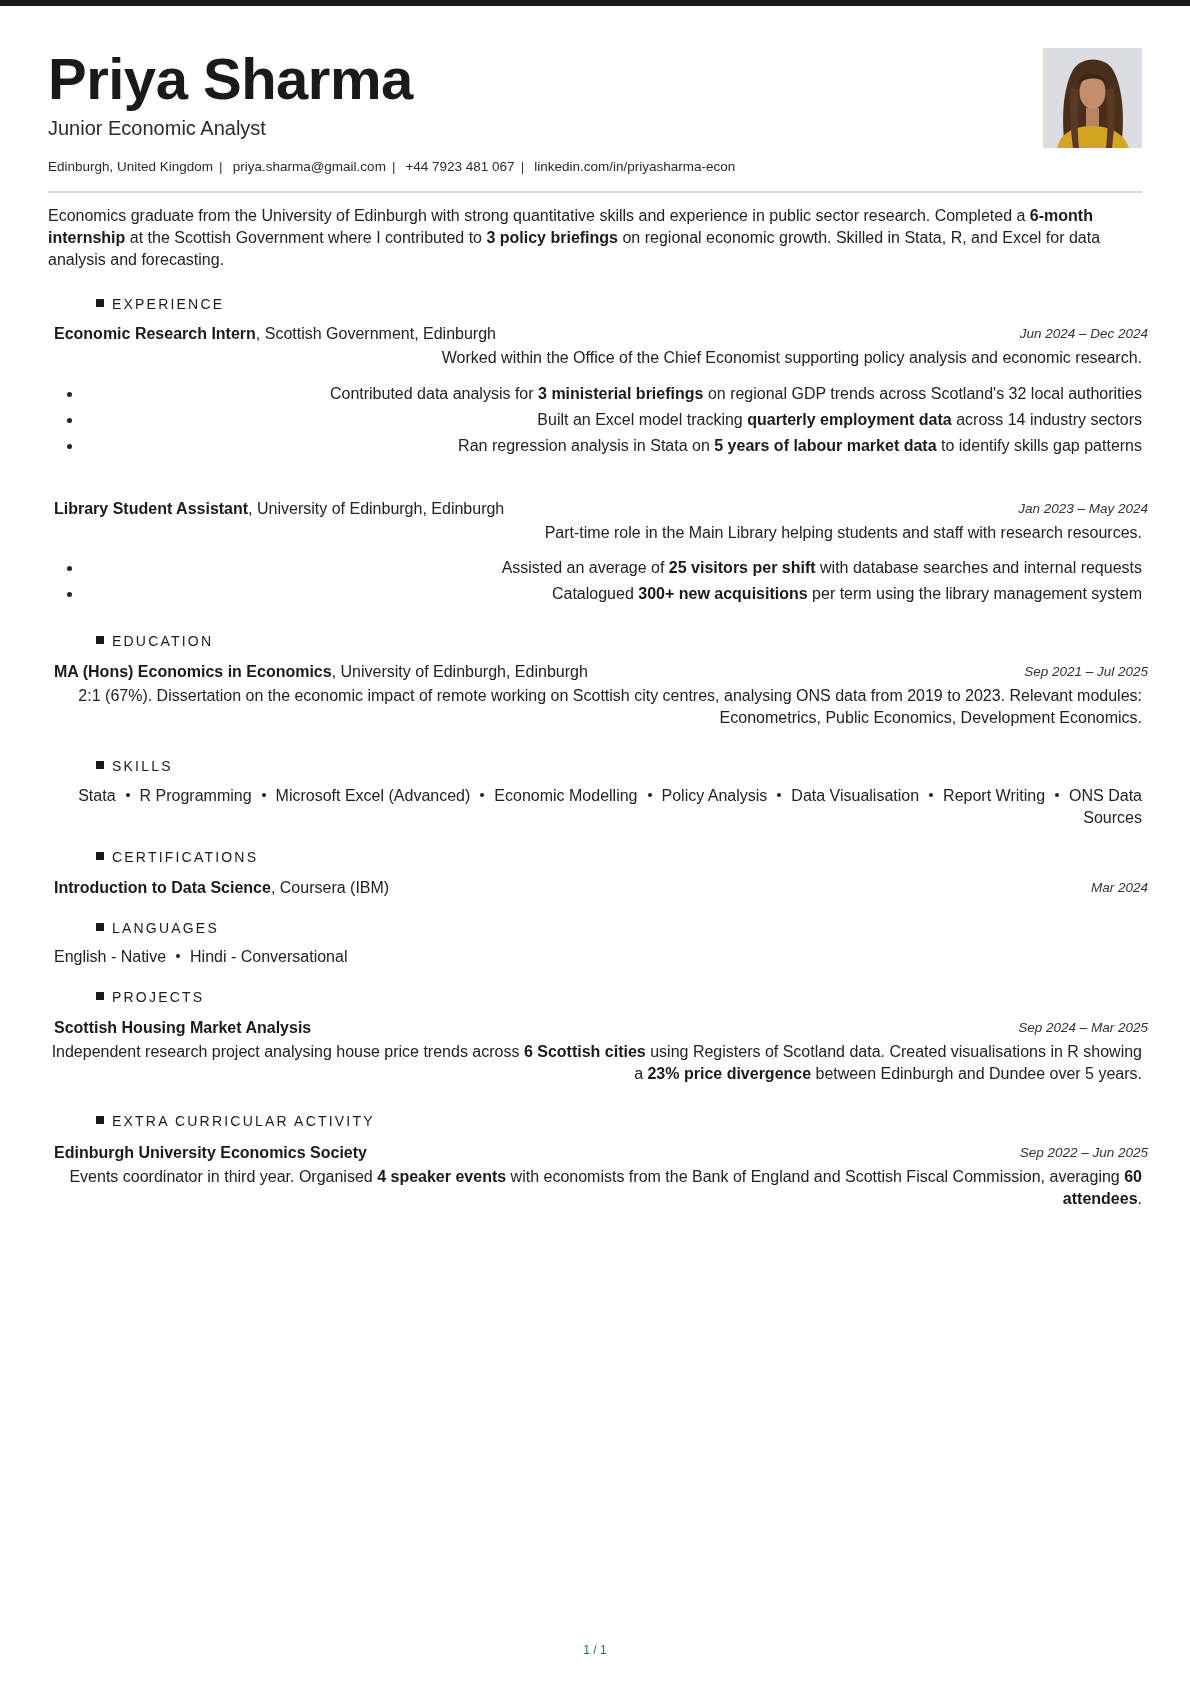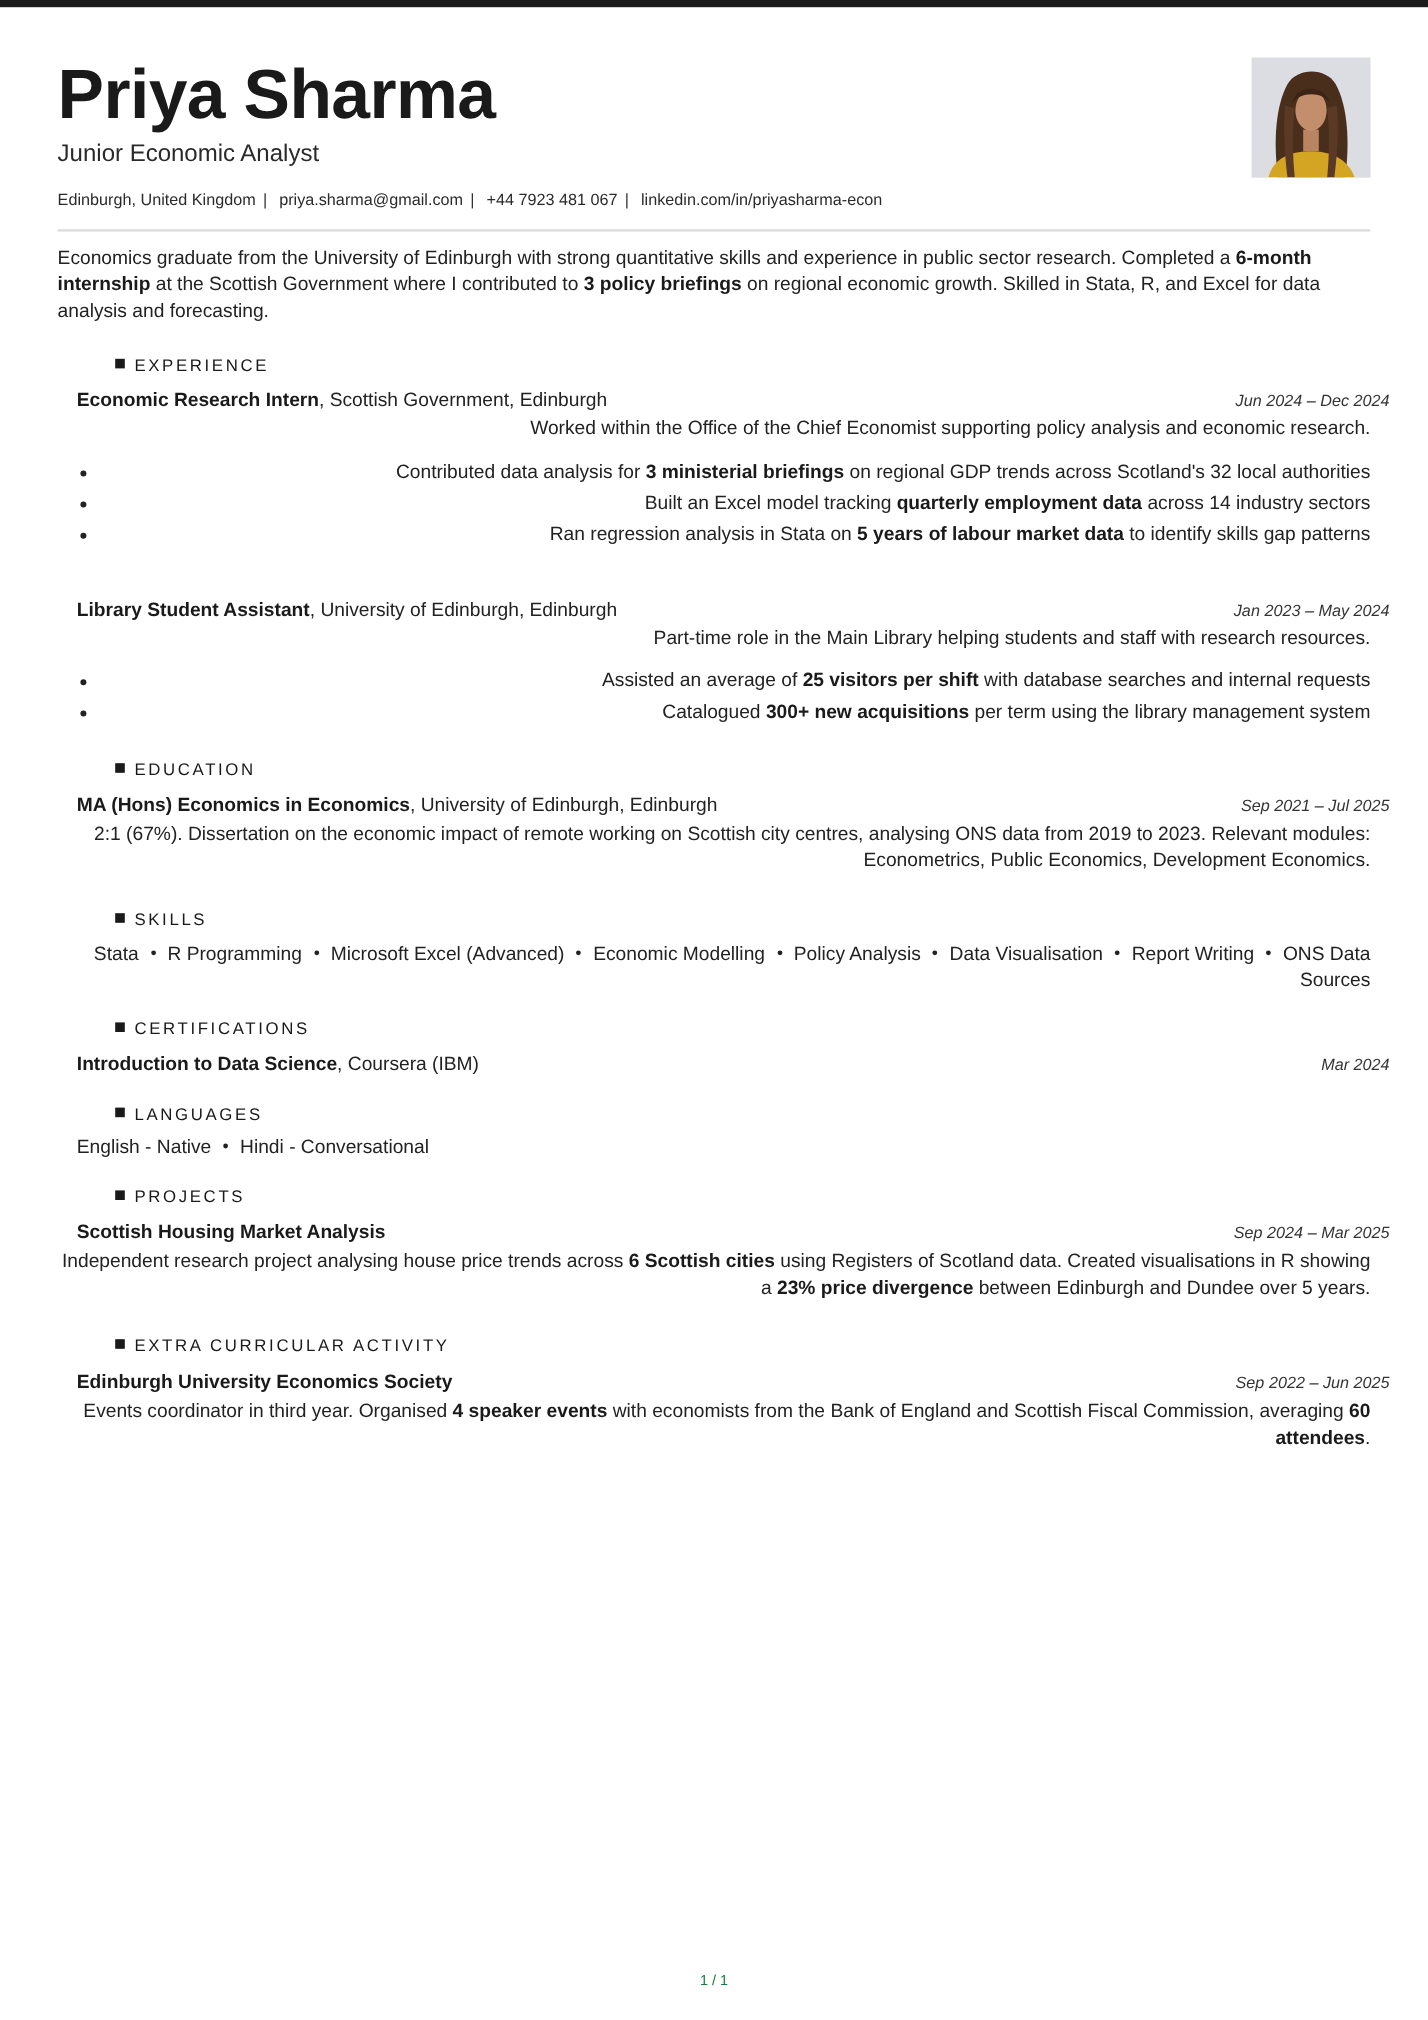--- a/index.html
+++ b/index.html
@@ -46,21 +46,21 @@
     font-size: 14px; font-weight: 400; letter-spacing: 2.2px; line-height: 20px; color: #1a1a1a;
     white-space: nowrap;
     margin-left: 48px;
   }
   .sec-h .sq {
     display: inline-block; width: 8px; height: 8px; background: #1a1a1a;
     margin-right: 8px; vertical-align: 2px;
   }
 
   .row {
-    position: absolute; left: 16px; width: 1094px;
+    position: absolute; left: 6px; width: 1094px;
     font-size: 16px; line-height: 22px; color: #222; white-space: nowrap;
   }
   .row .date {
     position: absolute; right: 0; top: 0;
     font-size: 13.5px; font-style: italic; color: #333;
   }
   .para {
     position: absolute; left: 0; width: 1094px;
     font-size: 16px; line-height: 22px; color: #222; text-align: right;
   }

